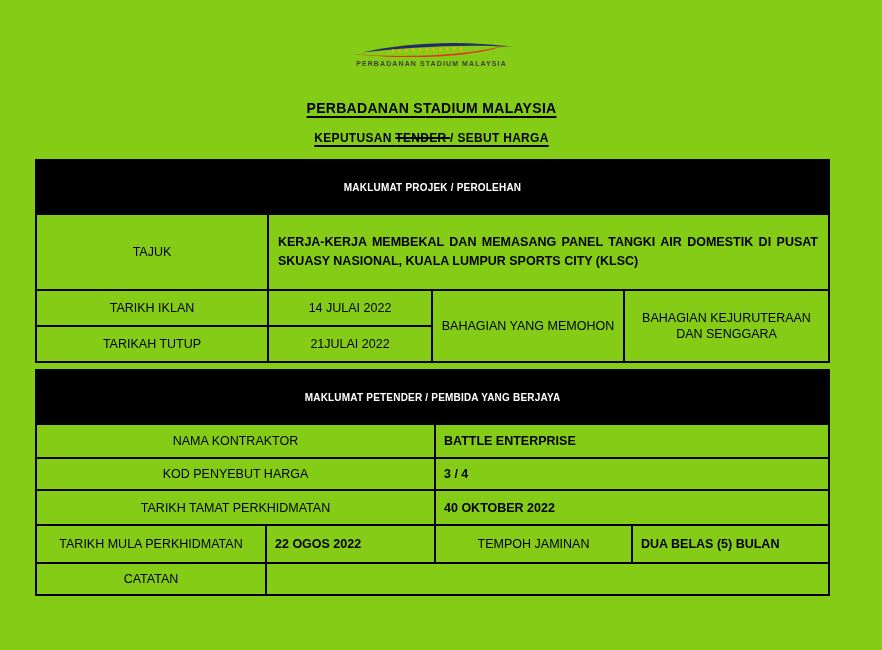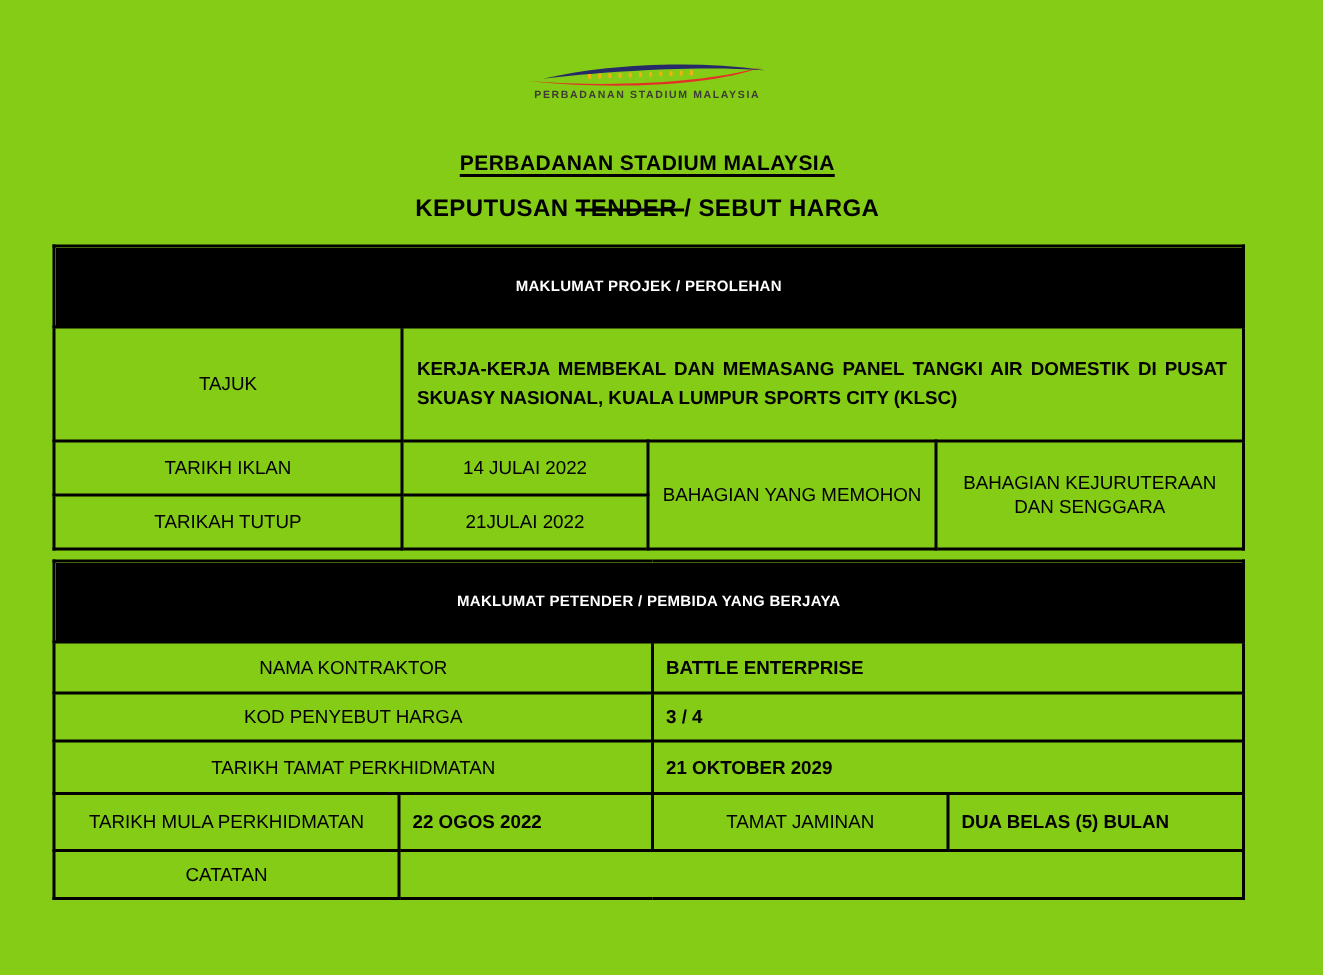--- a/index.html
+++ b/index.html
@@ -9,22 +9,22 @@
 
   
   .logo{padding-top:40px;text-align:center;}
   .logo svg{display:block;margin:0 auto;}
   .logo-wordmark{margin-top:2px;font-size:7px;font-weight:bold;letter-spacing:1.1px;
                  color:#3f3c35;white-space:nowrap;}
 
   
   .title{margin-top:33px;text-align:center;font-size:14px;font-weight:bold;letter-spacing:.3px;
          text-decoration:underline;text-decoration-thickness:1.5px;text-underline-offset:3px;}
-  .subtitle{margin-top:15px;text-align:center;font-size:16px;font-weight:bold;letter-spacing:.3px;
-            text-decoration-thickness:1.5px;text-underline-offset:3px;}
+  .subtitle{margin-top:15px;text-align:center;font-size:12px;font-weight:bold;letter-spacing:.3px;
+            text-decoration:underline;text-decoration-thickness:1.5px;text-underline-offset:3px;}
   .struck{text-decoration:line-through;text-decoration-thickness:2px;}
 
   
   table{border-collapse:collapse;table-layout:fixed;width:793px;margin-left:0;
         font-size:12.5px;}
   .t1{margin-top:14px;}
   .t2{margin-top:6px;}
   th,td{border:2px solid #000;padding:2px 8px;vertical-align:middle;overflow:hidden;}
   th.bar{background:var(--header_bg,#000);color:var(--header_text,#fff);
          font-size:10px;font-weight:bold;letter-spacing:.2px;text-align:center;height:48px;}
@@ -101,26 +101,26 @@
       <tr class="r1">
         <td class="lbl" colspan="2">NAMA KONTRAKTOR</td>
         <td class="val" colspan="2">BATTLE ENTERPRISE</td>
       </tr>
       <tr class="r3">
         <td class="lbl" colspan="2">KOD PENYEBUT HARGA</td>
         <td class="val" colspan="2">3 / 4</td>
       </tr>
       <tr class="r4">
         <td class="lbl" colspan="2">TARIKH TAMAT PERKHIDMATAN</td>
-        <td class="val" colspan="2">21 OKTOBER 2029</td>
+        <td class="val" colspan="2">40 OKTOBER 2022</td>
       </tr>
       <tr class="r5">
         <td class="lbl">TARIKH MULA PERKHIDMATAN</td>
         <td class="val">22 OGOS 2022</td>
-        <td class="lbl">TAMAT JAMINAN</td>
+        <td class="lbl">TEMPOH JAMINAN</td>
         <td class="val">DUA BELAS (5) BULAN</td>
       </tr>
       <tr class="r6">
         <td class="lbl">CATATAN</td>
         <td colspan="3"></td>
       </tr>
     </tbody>
       </table>
 
   </div>

